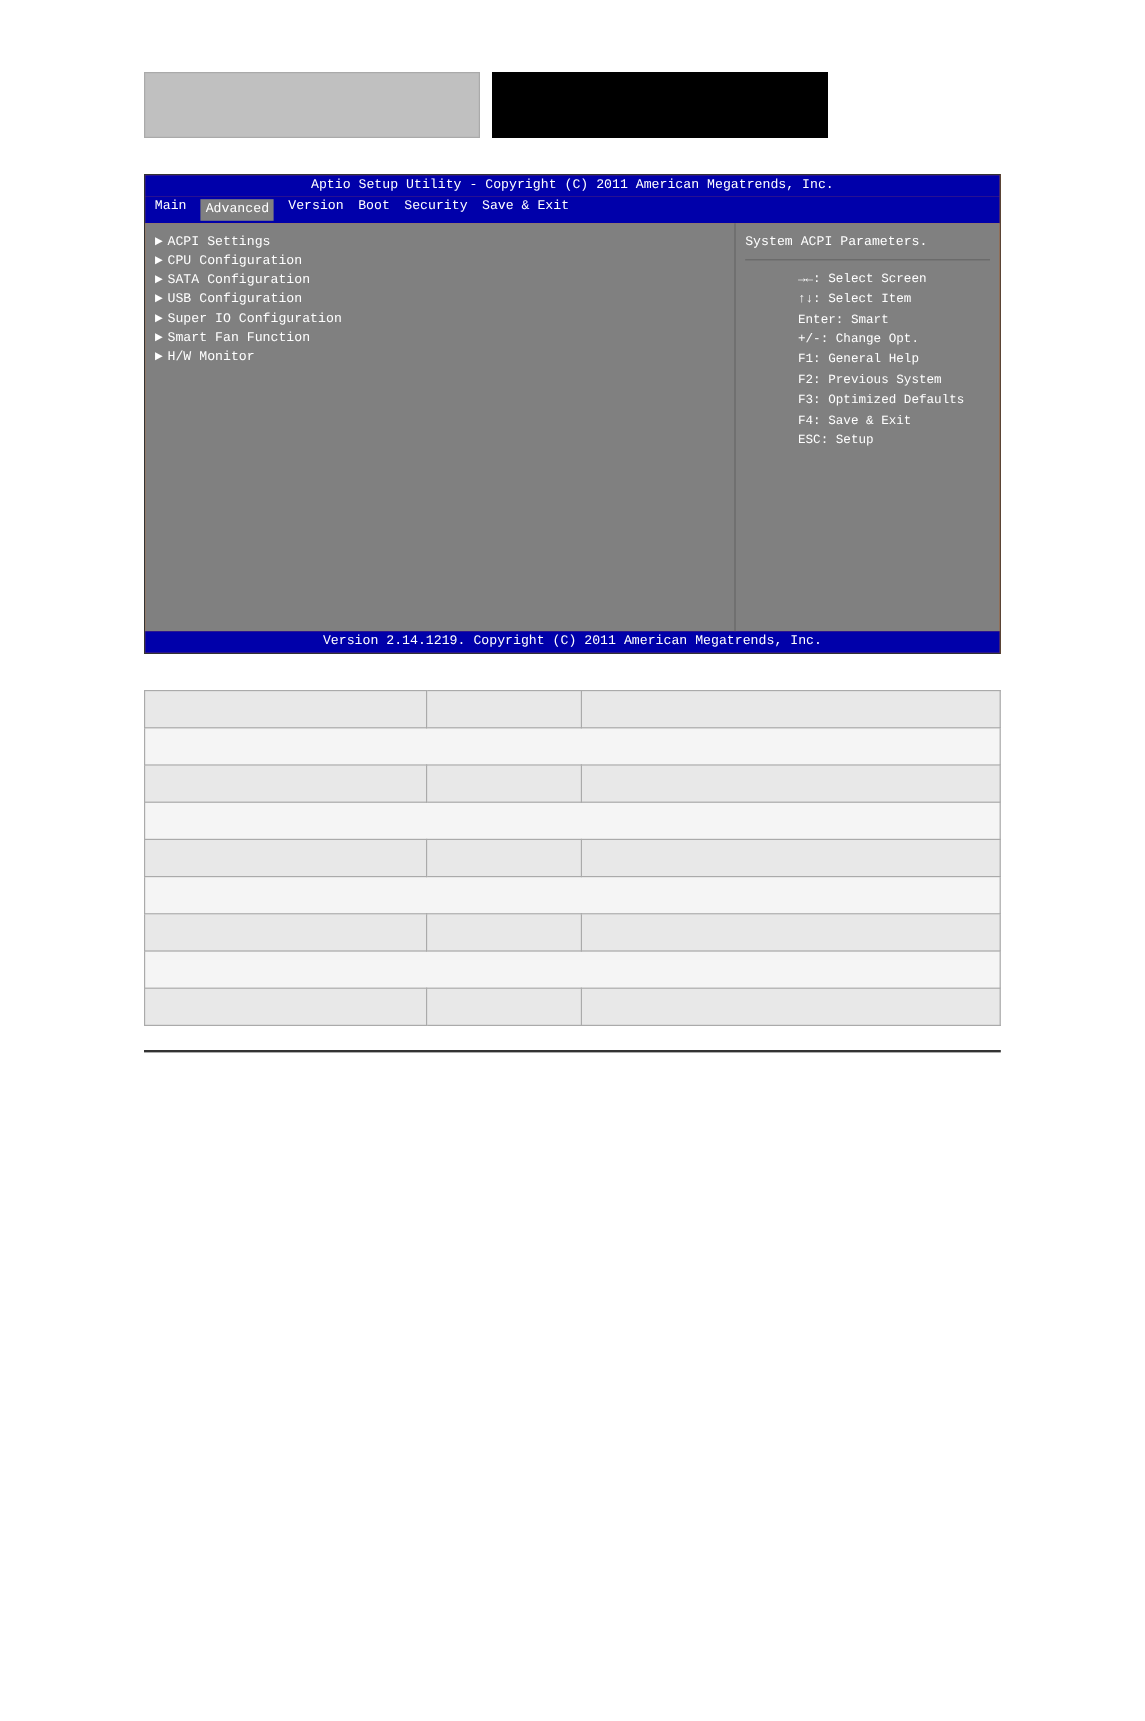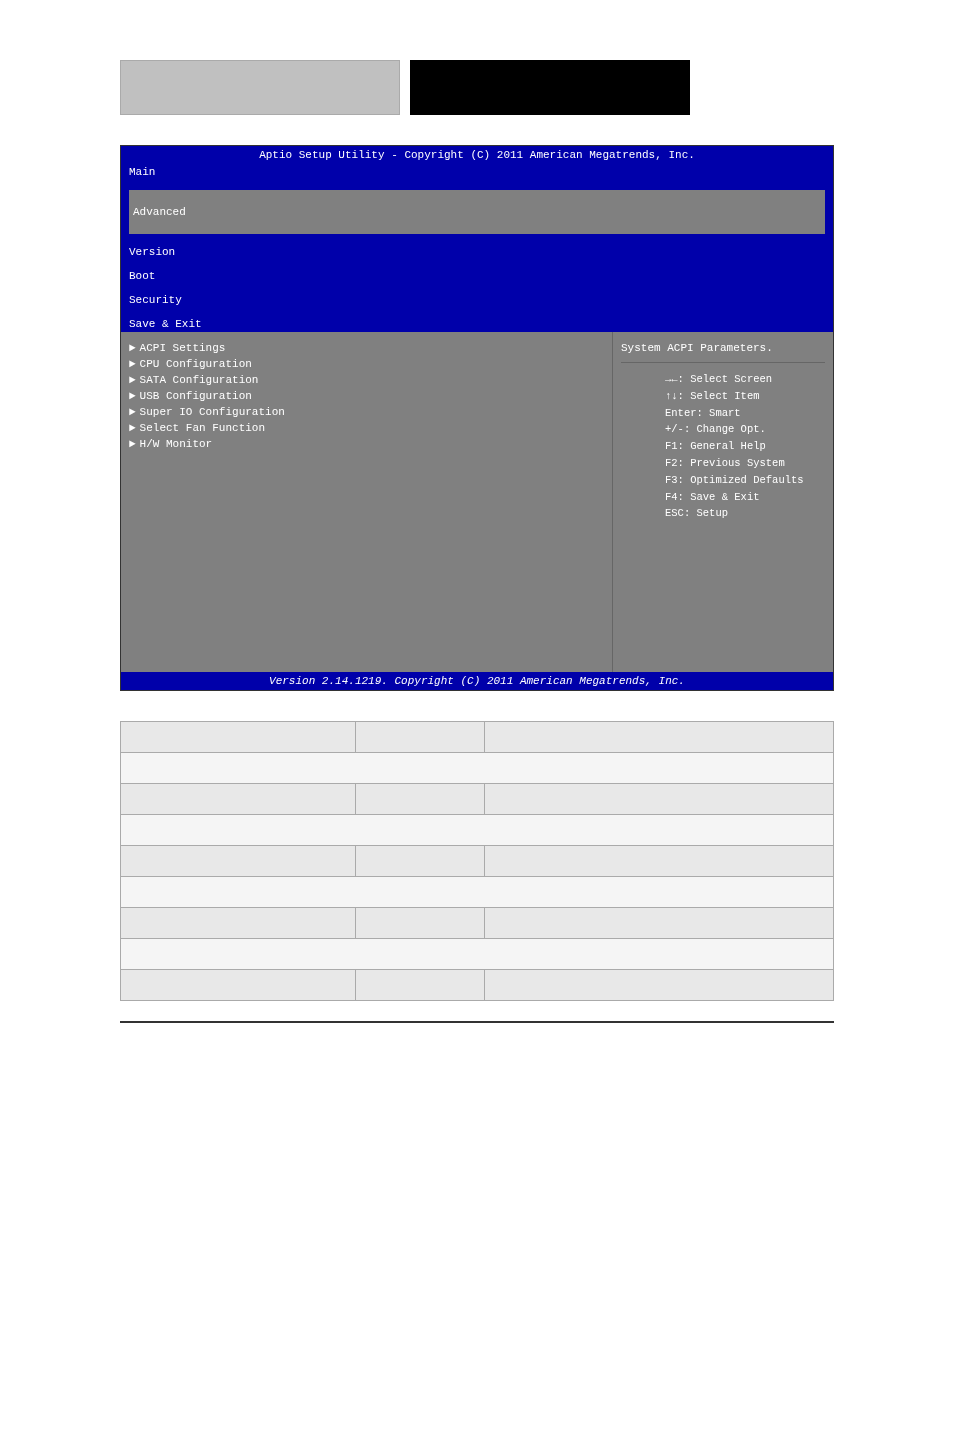--- a/index.html
+++ b/index.html
@@ -47,30 +47,29 @@
     }
 
     
     .bios-menu-bar {
       background: #0000aa;
       color: #ffffff;
       padding: 2px 8px;
       font-size: 11px;
       display: flex;
       gap: 12px;
-      flex-direction: column;
     }
     .bios-menu-item {
       color: #ffffff;
       cursor: default;
     }
     .bios-menu-item.active {
       background: #808080;
       color: #ffffff;
-      padding: 16px 4px;
+      padding: 3px 4px;
     }
 
     
     .bios-content {
       display: flex;
       background: #808080;
       min-height: 340px;
     }
 
     
@@ -114,21 +113,20 @@
       margin-left: 44px;
     }
 
     
     .bios-footer {
       background: #0000aa;
       color: #ffffff;
       text-align: center;
       padding: 3px 0;
       font-size: 11px;
-      font-style: italic;
     }
 
     
     .table-section {
       margin: 30px 120px 0 120px;
     }
 
     .bios-table {
       width: 100%;
       border-collapse: collapse;
@@ -200,21 +198,21 @@
       <div class="bios-menu-entry">
         <span class="arrow">►</span>
         <span>USB Configuration</span>
       </div>
       <div class="bios-menu-entry">
         <span class="arrow">►</span>
         <span>Super IO Configuration</span>
       </div>
       <div class="bios-menu-entry">
         <span class="arrow">►</span>
-        <span>Select Fan Function</span>
+        <span>Smart Fan Function</span>
       </div>
       <div class="bios-menu-entry">
         <span class="arrow">►</span>
         <span>H/W Monitor</span>
       </div>
     </div>
 
     <div class="bios-right">
       <div class="bios-help-text">System ACPI Parameters.</div>
       <div class="bios-divider"></div>

